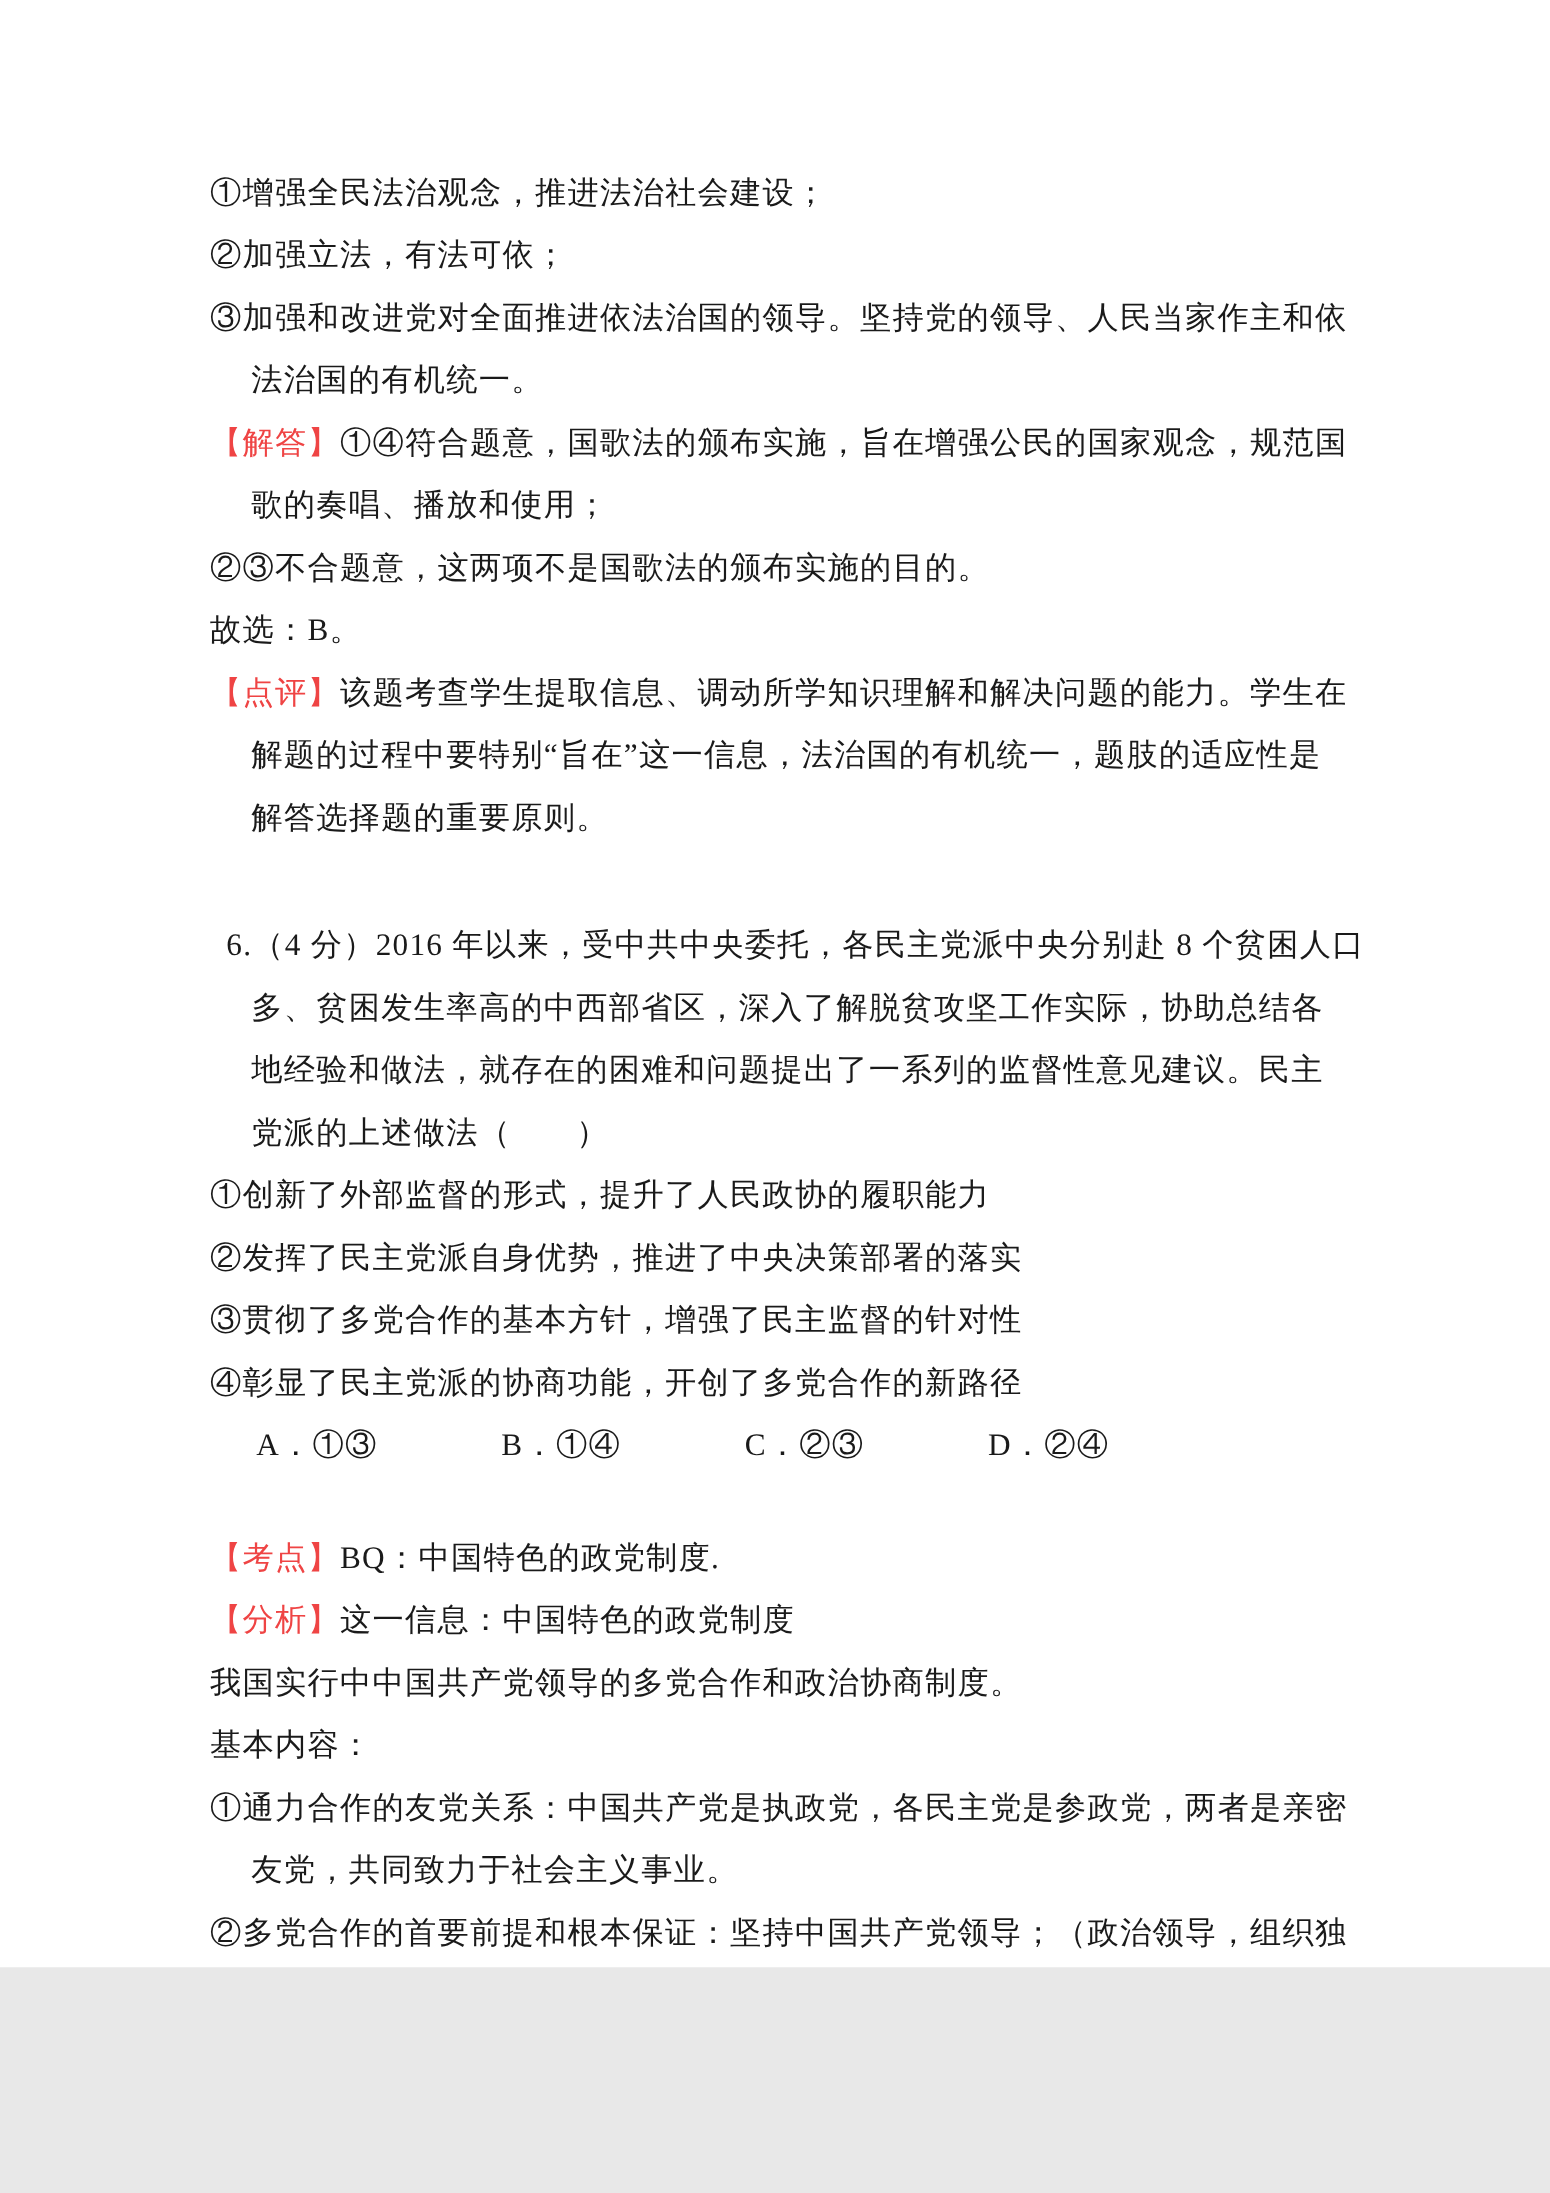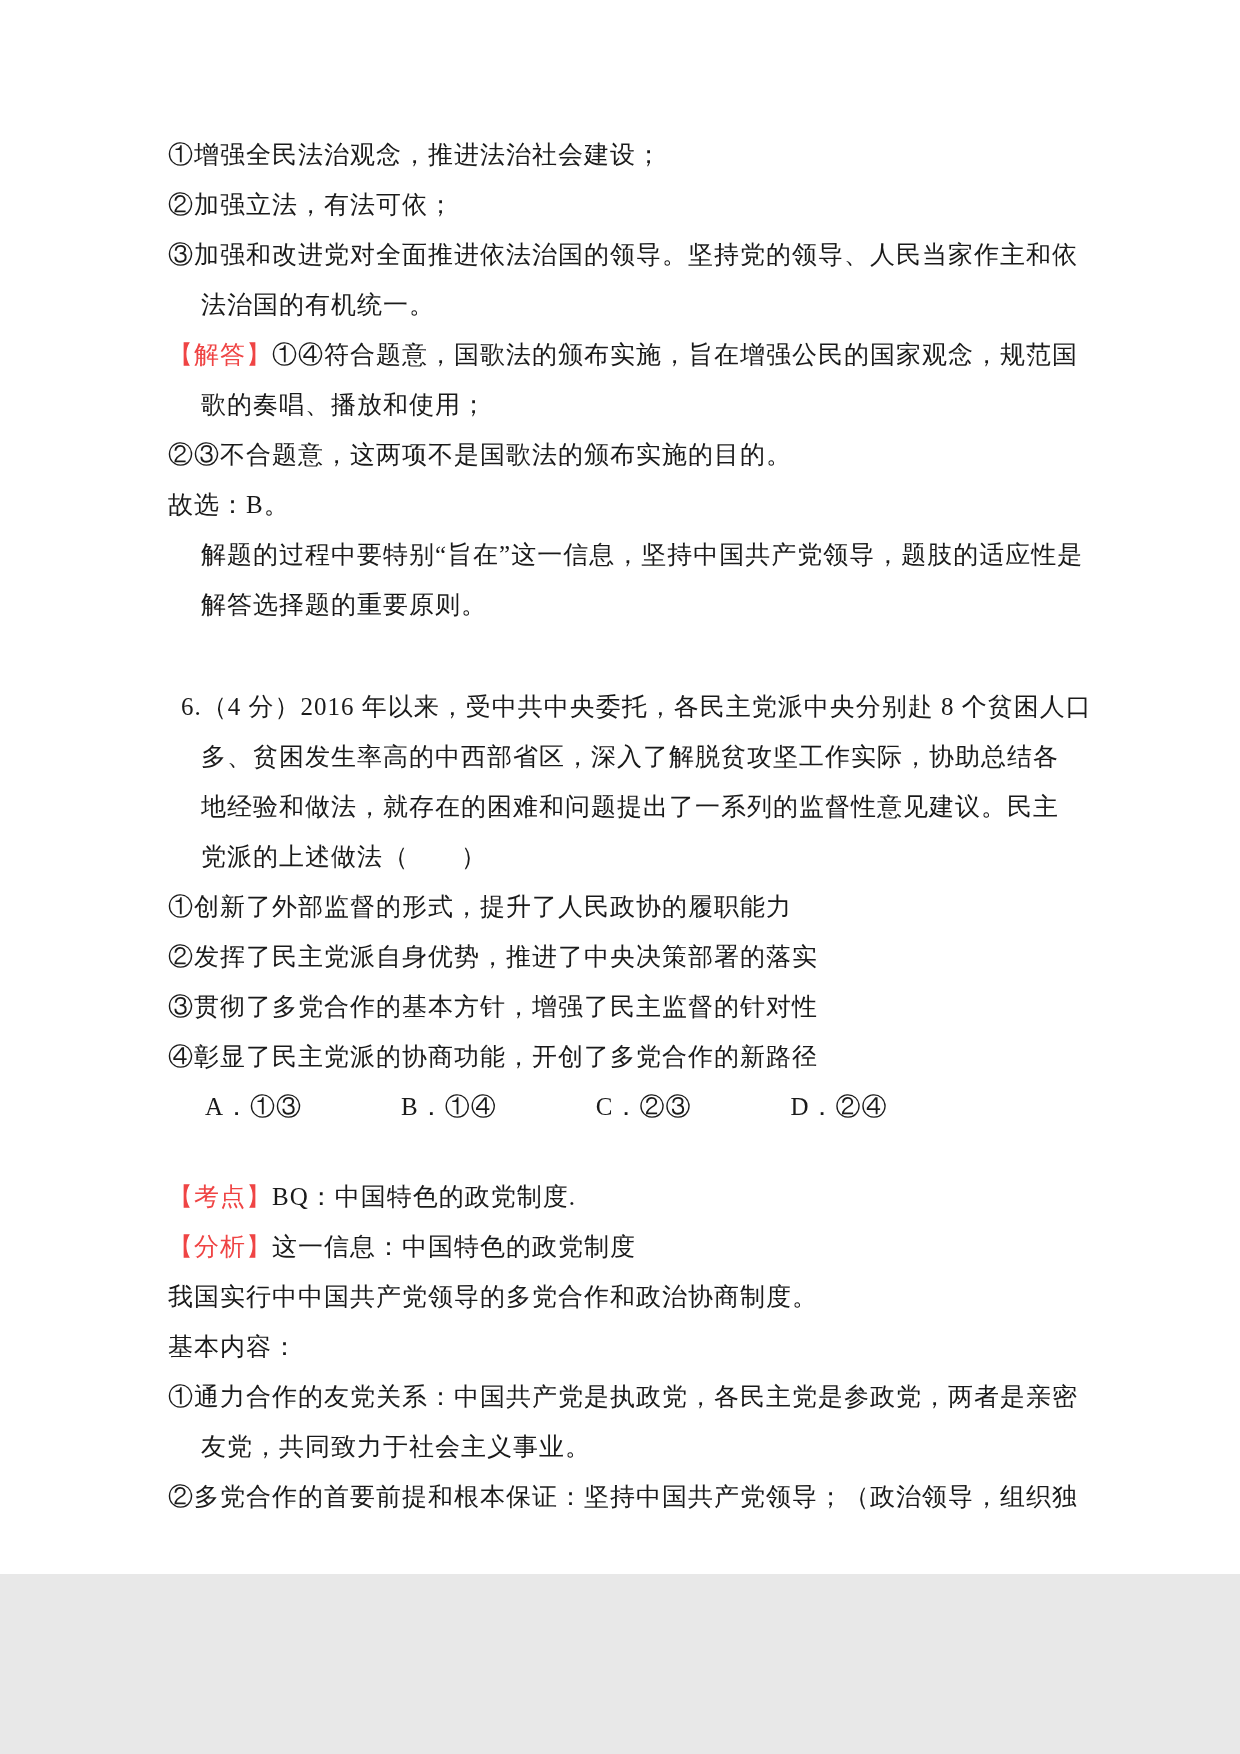--- a/index.html
+++ b/index.html
@@ -58,21 +58,22 @@
     <div class="line"><span>①增强全民法治观念，推进法治社会建设；</span></div>
     <div class="line"><span>②加强立法，有法可依；</span></div>
     <div class="line"><span>③加强和改进党对全面推进依法治国的领导。坚持党的领导、人民当家作主和依</span></div>
     <div class="line indent"><span>法治国的有机统一。</span></div>
 
     <div class="line"><span class="blue-label">【解答】</span><span>①④符合题意，国歌法的颁布实施，旨在增强公民的国家观念，规范国</span></div>
     <div class="line indent"><span>歌的奏唱、播放和使用；</span></div>
     <div class="line"><span>②③不合题意，这两项不是国歌法的颁布实施的目的。</span></div>
     <div class="line"><span>故选：B。</span></div>
 
-    <div class="line indent"><span>解题的过程中要特别“旨在”这一信息，坚持中国共产党领导，题肢的适应性是</span></div>
+    <div class="line"><span class="blue-label">【点评】</span><span>该题考查学生提取信息、调动所学知识理解和解决问题的能力。学生在</span></div>
+    <div class="line indent"><span>解题的过程中要特别“旨在”这一信息，法治国的有机统一，题肢的适应性是</span></div>
     <div class="line indent"><span>解答选择题的重要原则。</span></div>
 
     <div class="line q-start gap-before-question"><span>6.（4 分）2016 年以来，受中共中央委托，各民主党派中央分别赴 8 个贫困人口</span></div>
     <div class="line indent"><span>多、贫困发生率高的中西部省区，深入了解脱贫攻坚工作实际，协助总结各</span></div>
     <div class="line indent"><span>地经验和做法，就存在的困难和问题提出了一系列的监督性意见建议。民主</span></div>
     <div class="line indent"><span>党派的上述做法（　　）</span></div>
 
     <div class="line"><span>①创新了外部监督的形式，提升了人民政协的履职能力</span></div>
     <div class="line"><span>②发挥了民主党派自身优势，推进了中央决策部署的落实</span></div>
     <div class="line"><span>③贯彻了多党合作的基本方针，增强了民主监督的针对性</span></div>

